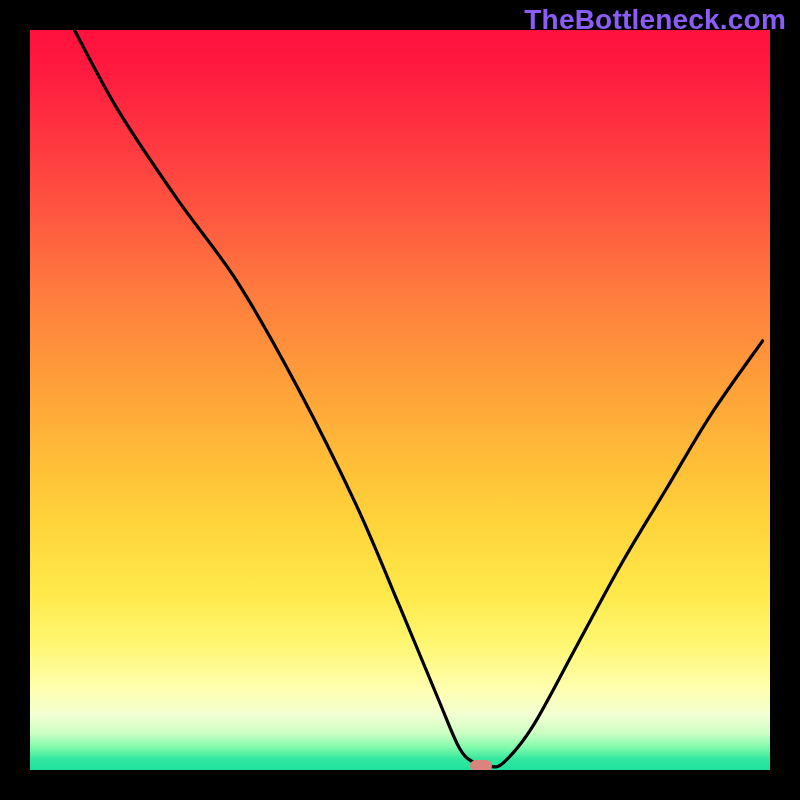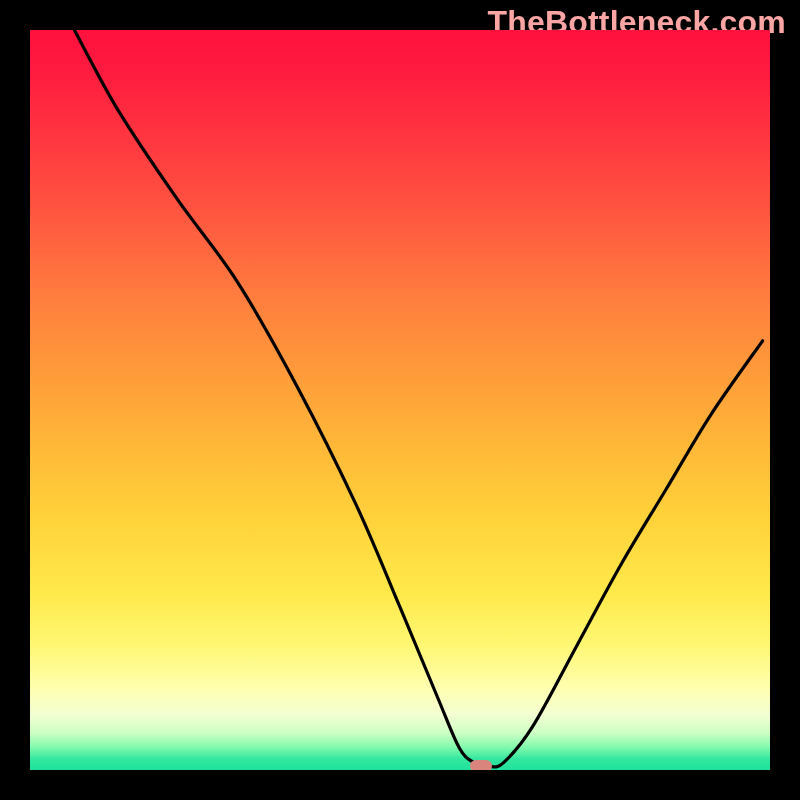--- a/index.html
+++ b/index.html
@@ -14,22 +14,22 @@
   .frame {
     position: relative;
     width: 800px;
     height: 800px;
     background: #000;
   }
   .watermark {
     position: absolute;
     top: 4px;
     right: 14px;
-    color: #fca5a5;
-    font-size: 32px;
+    color: #8b5cf6;
+    font-size: 28px;
     font-weight: 600;
     letter-spacing: 0.2px;
     user-select: none;
   }
   .plot {
     position: absolute;
     left: 30px;
     top: 30px;
     width: 740px;
     height: 740px;

